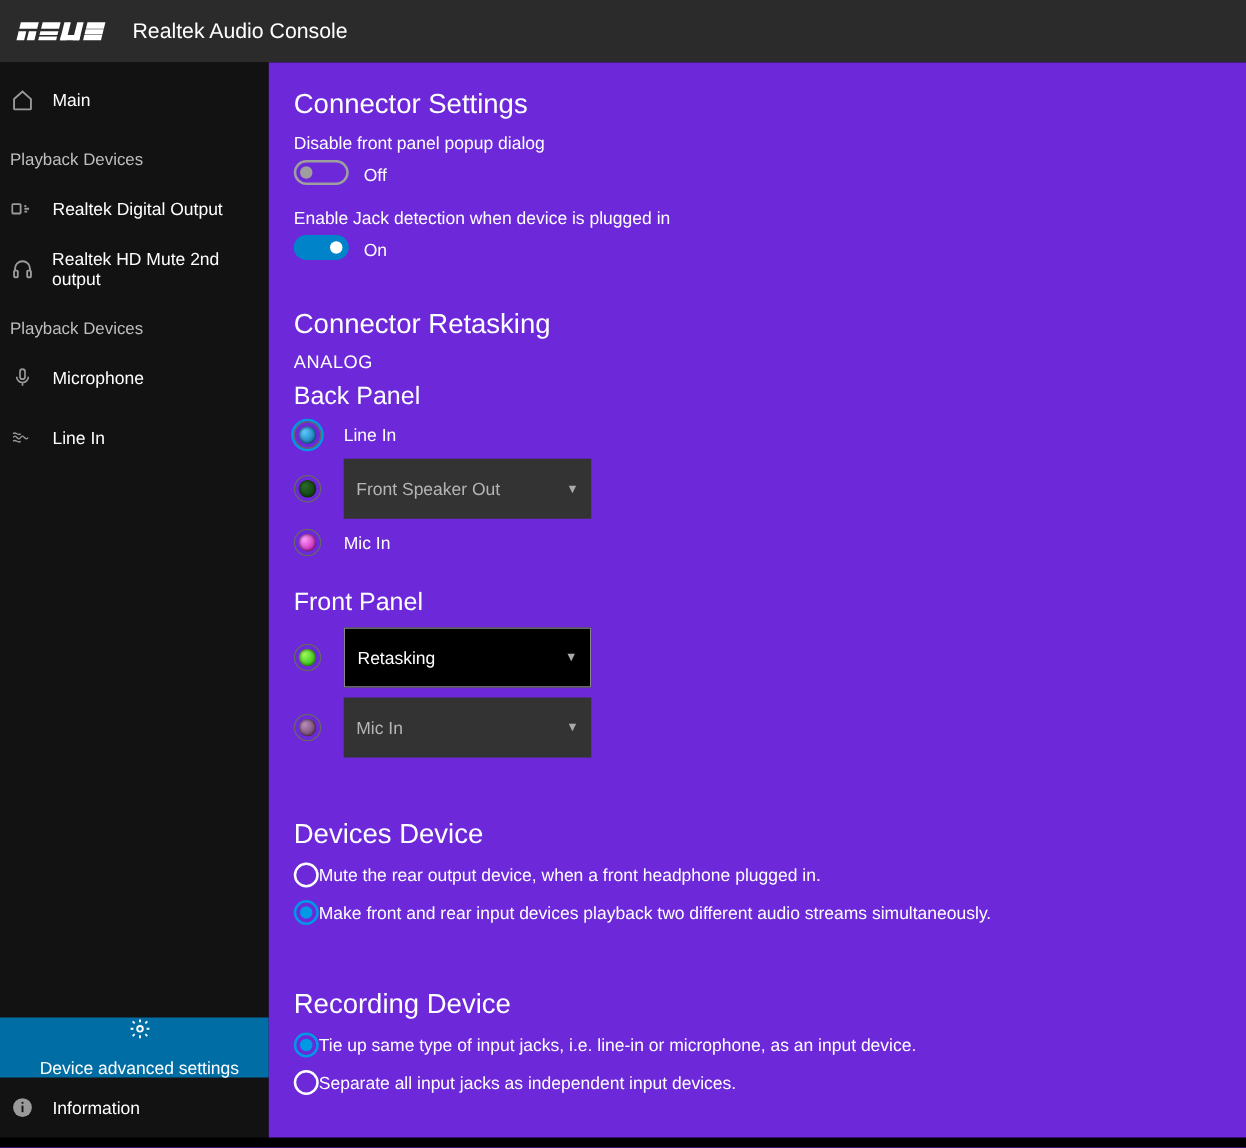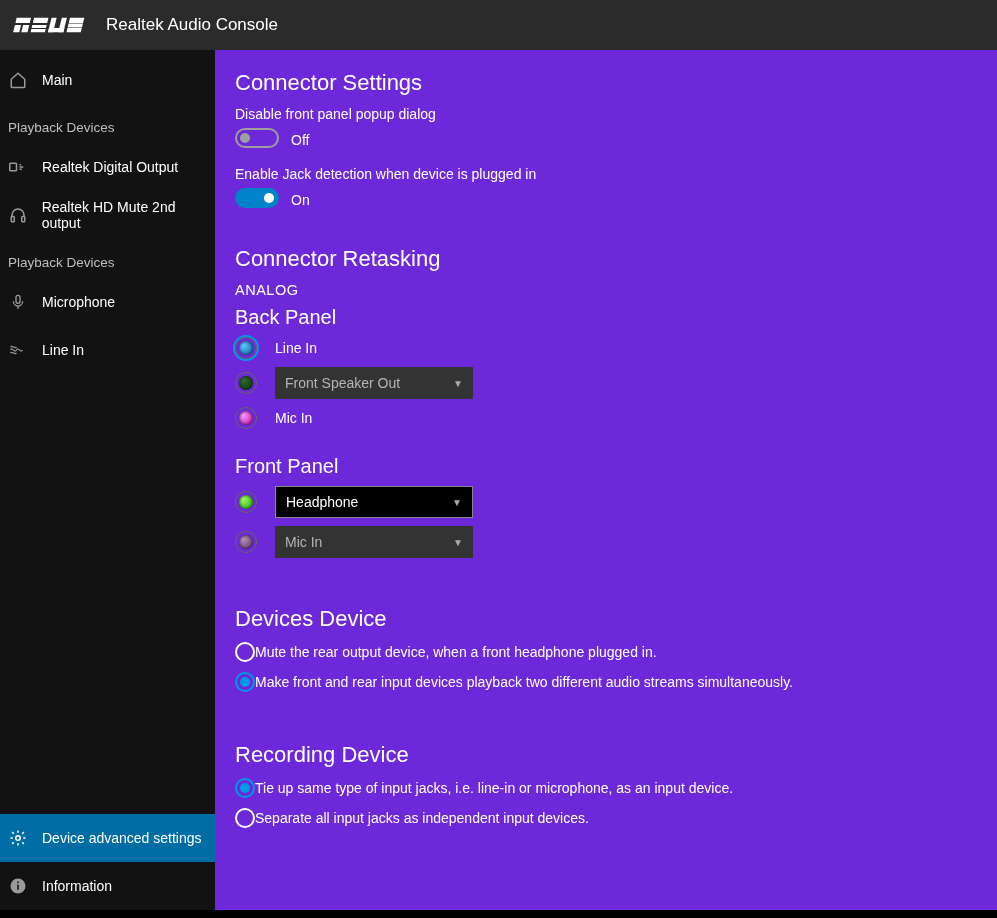--- a/index.html
+++ b/index.html
@@ -45,20 +45,21 @@
     height: 48px;
     display: flex;
     align-items: center;
     padding-left: 8px;
     gap: 14px;
     color: #fff;
     cursor: pointer;
   }
   .sb-item.selected {
     background: #006ea5;
+    flex-direction: column;
   }
   .sb-icon {
     width: 20px;
     height: 20px;
     display: flex;
     align-items: center;
     justify-content: center;
   }
   .sb-header {
     color: #bfbfbf;
@@ -151,21 +152,21 @@
   }
   .port-blue span { background: radial-gradient(circle at 30% 30%, #5ecbff, #0060a0); }
   .port-green span { background: radial-gradient(circle at 30% 30%, #6dff5e, #006a00); }
   .port-green.dark span { background: radial-gradient(circle at 30% 30%, #2d6a2d, #073807); }
   .port-green.bright span { background: radial-gradient(circle at 30% 30%, #9eff5e, #1aa800); }
   .port-pink span { background: radial-gradient(circle at 30% 30%, #ff9eff, #b400a0); }
   .port-pink.dark span { background: radial-gradient(circle at 30% 30%, #bb93bd, #5a2c5a); }
   .port-blue.selected { box-shadow: 0 0 0 2px #0099e6; }
   .jack-dropdown {
     width: 198px;
-    height: 32px;
+    height: 48px;
     background: #333;
     display: flex;
     align-items: center;
     padding: 0 10px;
     color: #b5b5b5;
     justify-content: space-between;
     cursor: pointer;
   }
   .jack-dropdown.active {
     background: #000;
@@ -354,21 +355,21 @@
     </div>
 
     <div style="height:12px"></div>
     <div class="subhead">Front Panel</div>
 
     <div class="jack-row">
       <div class="jack-port port-green bright">
           <span></span>
         </div>
       <div class="jack-dropdown active">
-        <span>Headphone</span>
+        <span>Retasking</span>
         <span class="chevron">▼</span>
       </div>
     </div>
     <div class="jack-row">
       <div class="jack-port port-pink dark">
           <span></span>
         </div>
       <div class="jack-dropdown">
         <span>Mic In</span>
         <span class="chevron">▼</span>

